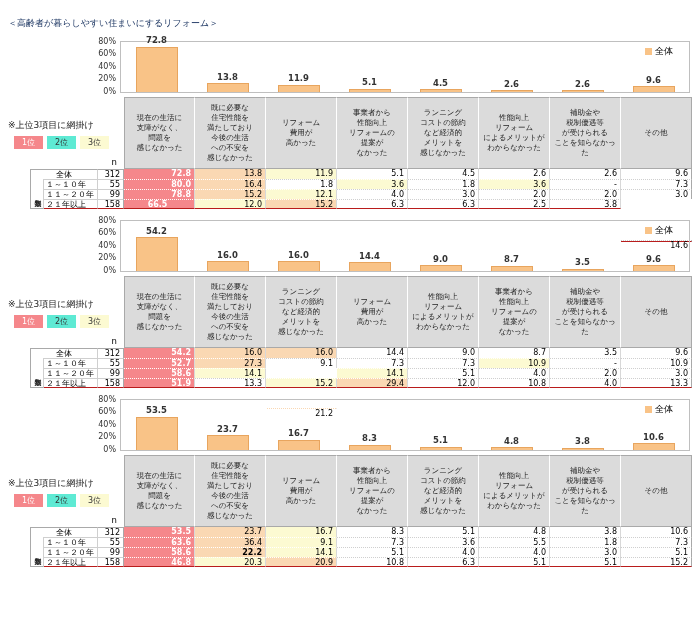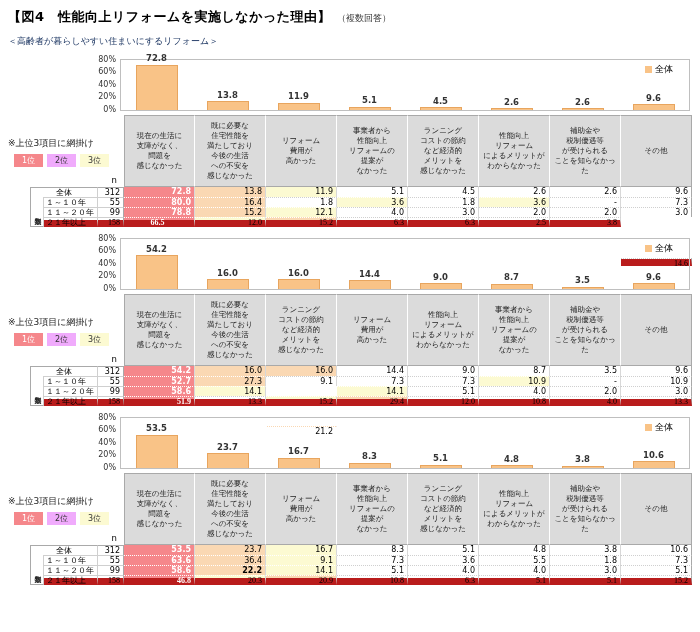--- a/index.html
+++ b/index.html
@@ -19,47 +19,43 @@
   .bar-label{position:absolute;left:-6px;right:-6px;text-align:center;font-size:8.5px;font-weight:600;color:#333;line-height:9px;}
   .legend{position:absolute;top:3px;right:16px;display:flex;align-items:center;gap:3px;}
   .swatch{width:7px;height:7px;background:#F9C387;display:inline-block;}
   .legend-label{font-size:9px;}
   .tgrid{display:grid;grid-template-columns:22px 14px 54px 26px repeat(8,71px);grid-template-rows:72px repeat(4,10px);margin-top:4px;}
   .hleft{grid-column:1 / span 4;grid-row:1;position:relative;padding-top:22px;}
   .note{font-size:9px;color:#222;white-space:nowrap;}
   .chips{display:flex;gap:4px;margin-top:4px;margin-left:6px;}
   .chip{width:29px;height:13px;line-height:13px;text-align:center;font-size:8px;flex:none;}
   .chip.r1{background:#F5878B;color:#fff;}
-  .chip.r2{background:#f0abfc;color:#333;}
+  .chip.r2{background:#5eead4;color:#333;}
   .chip.r3{background:#FCFAD2;color:#333;}
   .nlabel{position:absolute;bottom:2px;right:7px;font-size:8.5px;}
   .hcell{grid-row:1;background:#DBDBDB;border-top:1px solid #A9A9A9;border-bottom:1px solid #A9A9A9;border-right:1px solid #fff;font-size:7.5px;line-height:1.32;text-align:center;white-space:pre-line;display:flex;align-items:center;justify-content:center;padding:1px;box-sizing:border-box;color:#222;}
   .hcell.first{border-left:1px solid #A9A9A9;}
   .hcell.last{border-right:1px solid #A9A9A9;}
   .gcell{grid-column:2;grid-row:3 / span 3;writing-mode:vertical-rl;text-orientation:upright;font-size:7px;line-height:13px;display:flex;align-items:center;justify-content:center;border-left:1px solid #A9A9A9;border-right:1px solid #CFCFCF;border-bottom:1px solid #A9A9A9;box-sizing:border-box;color:#222;}
   .lcell{font-size:8px;line-height:9px;padding-left:2px;border-right:1px solid #CFCFCF;border-top:1px solid #CFCFCF;box-sizing:border-box;white-space:nowrap;}
   .lcell.span2{grid-column:2 / span 2;text-align:center;border-left:1px solid #A9A9A9;border-top:1px solid #A9A9A9;padding-left:0;}
   .ncell{font-size:8px;line-height:9px;text-align:right;padding-right:3px;border-right:1px solid #A9A9A9;border-top:1px solid #CFCFCF;box-sizing:border-box;}
   .ncell.rt-dark{border-top-color:#A9A9A9;}
   .vcell{font-size:8px;line-height:9px;text-align:right;padding-right:3px;border-right:1px solid #D8D8D8;border-top:1px dotted #CFCFCF;box-sizing:border-box;}
   .vcell.rk1{background:#F5878B;color:#fff;border-top-color:#fff;font-weight:600;}
   .vcell.rk2{background:#FAD8B3;border-top-color:#fff;}
   .vcell.rk3{background:#FCFAD2;border-top-color:#fff;}
   .vcell.rt-none{border-top:none;}
   .vcell.cr{border-right:1px solid #A9A9A9;}
-  .rb{border-bottom:7px solid #b91c1c;font-family:Liberation Serif, serif;}
+  .rb{border-bottom:1px solid #b91c1c;}
 </style>
 </head>
 <body>
 
 <div class="page">
-  <div class="title-line">
-    <span class="title-main">【図4　性能向上リフォームを実施しなかった理由】</span>
-    <span class="title-note">（複数回答）</span>
-  </div>
   <div id="sections">
       <div class="sec">
         <div class="sec-subtitle">＜高齢者が暮らしやすい住まいにするリフォーム＞</div>
         <div class="chart-row">
           <div class="ygutter">
             <div class="ytick" style="top: -3.5px;">80%</div>
             <div class="ytick" style="top: 9px;">60%</div>
             <div class="ytick" style="top: 21.5px;">40%</div>
             <div class="ytick" style="top: 34px;">20%</div>
             <div class="ytick" style="top: 46.5px;">0%</div>

